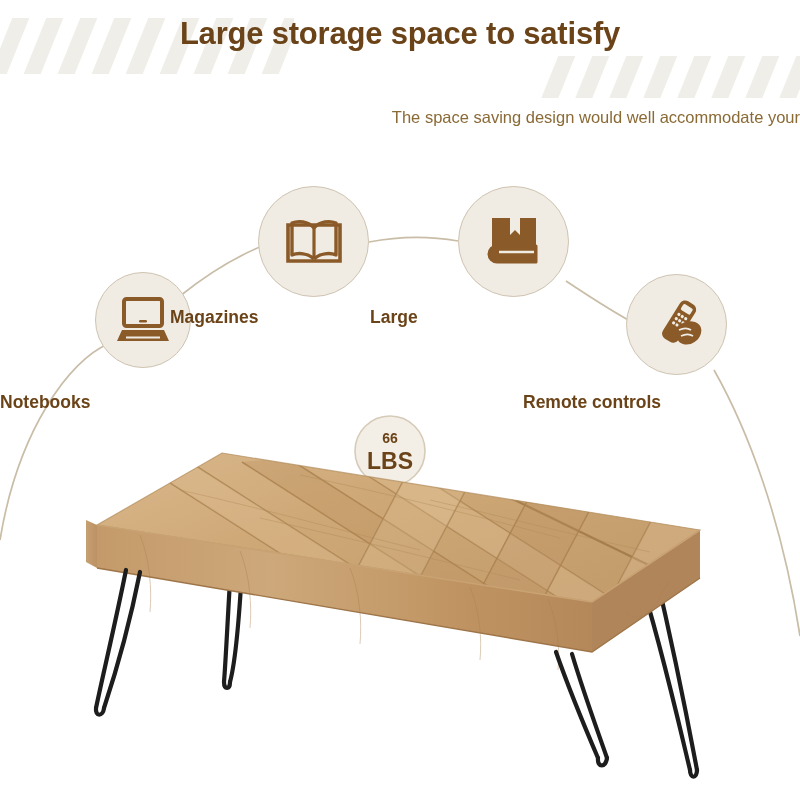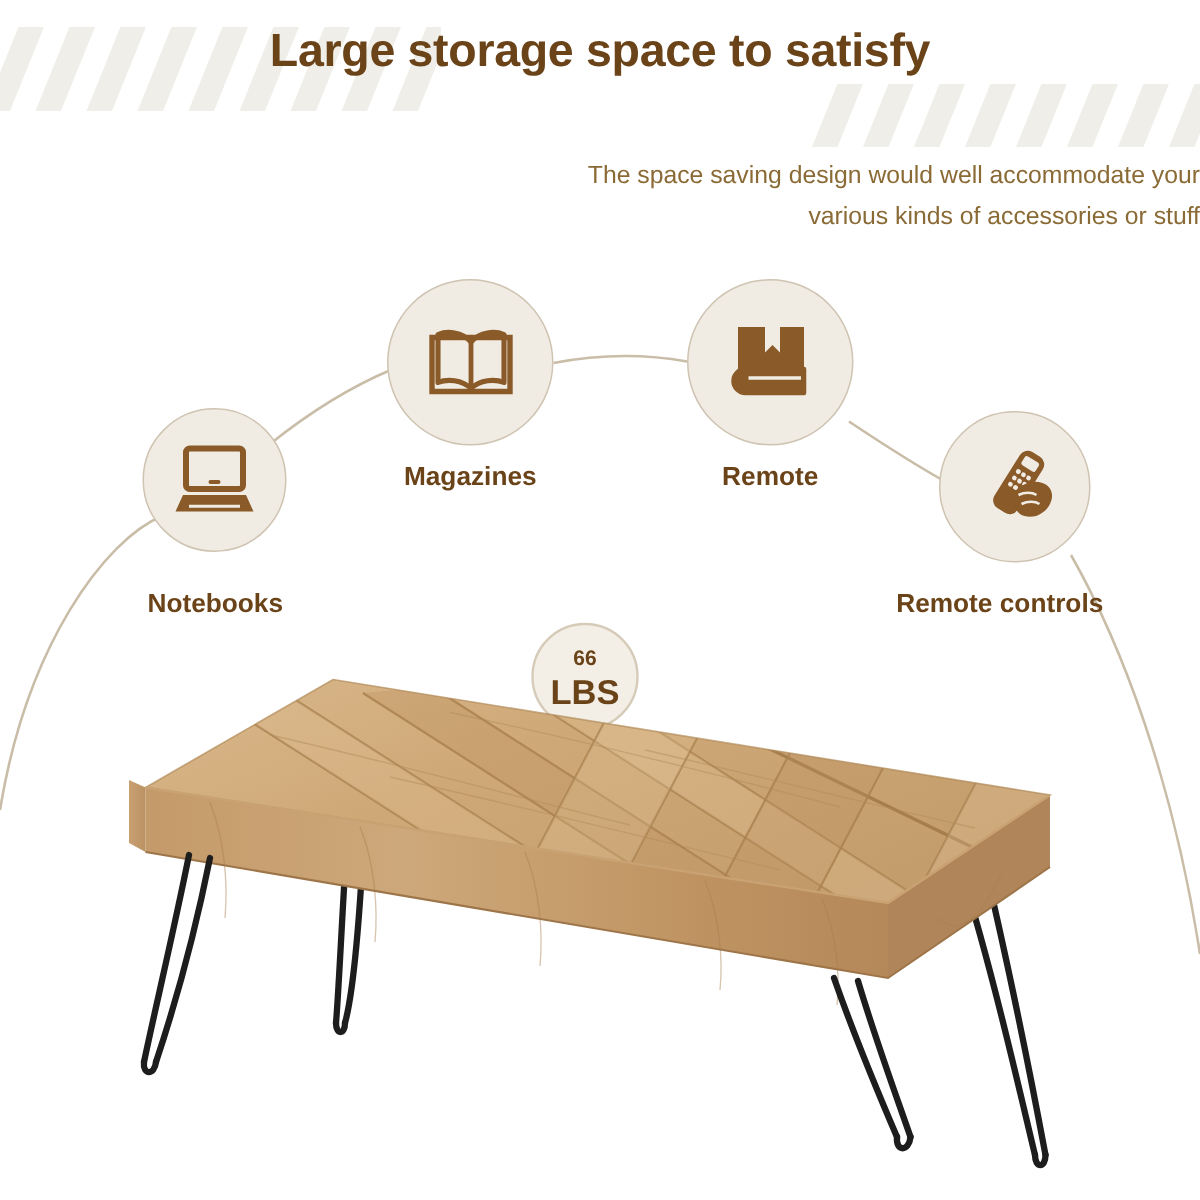--- a/index.html
+++ b/index.html
@@ -37,21 +37,21 @@
   
   .node{position:absolute;}
   .bubble{
     position:absolute;border-radius:50%;
     background:#f0ece4;border:1.5px solid #cfc3b1;
     box-sizing:border-box;
     display:flex;align-items:center;justify-content:center;
   }
   .bubble svg{display:block;}
   .node-label{
-    position:absolute;white-space:nowrap;text-align:center;
+    position:absolute;white-space:nowrap;text-align:left;
     font-size:17.5px;font-weight:bold;color:#6b4318;
   }
 
   #node-notebooks .bubble{left:95px;top:272px;width:96px;height:96px;}
   #node-notebooks .node-label{left:0;top:392px;width:287px;}
 
   #node-magazines .bubble{left:258px;top:186px;width:111px;height:111px;}
   #node-magazines .node-label{left:170px;top:307px;width:287px;}
 
   #node-books .bubble{left:458px;top:186px;width:111px;height:111px;}
@@ -99,21 +99,20 @@
     <i style="left:194px"></i>
       <i style="left:228px"></i>
       <i style="left:262px"></i>
   </div>
 
   <div class="headline">
     <span>Large storage space to satisfy</span>
   </div>
   <div class="subhead">
     <span>The space saving design would well accommodate your</span>
-    <span>various kinds of accessories or stuff</span>
   </div>
 
   <svg id="arcs" viewBox="0 0 800 800">
     <g fill="none" stroke="#c9bda8" stroke-width="1.7">
       <path d="M 0,540 C 18,430 70,360 108,344"></path>
       <path d="M 180,296 C 210,272 238,256 262,246"></path>
       <path d="M 369,242 C 400,236 430,236 458,241"></path>
       <path d="M 566,281 C 596,301 614,312 630,321"></path>
       <path d="M 714,370 C 748,430 782,520 800,636"></path>
     </g>
@@ -145,21 +144,21 @@
 
   <div class="node" id="node-books">
     <div class="bubble">
       <svg width="56" height="54" viewBox="0 0 56 54">
         <path d="M 6,3 H 50 V 31 H 6 Z" fill="#8a5a28"></path>
         <path d="M 24,3 H 34 V 20 L 29,15 L 24,20 Z" fill="#f0ece4"></path>
         <path d="M 11,31 H 50 V 47 H 11 A 8,8 0 0 1 11,31 Z" fill="#8a5a28" stroke="#8a5a28" stroke-width="3" stroke-linejoin="round"></path>
         <path d="M 13,37 H 48" stroke="#f0ece4" stroke-width="2.4"></path>
       </svg>
     </div>
-    <div class="node-label">Remote</div>
+    <div class="node-label">Large</div>
   </div>
 
   <div class="node" id="node-remote">
     <div class="bubble">
       <svg width="58" height="56" viewBox="0 0 58 56">
         <g transform="rotate(32 29 28)">
           <rect x="20" y="2" width="18" height="44" rx="6" fill="#8a5a28"></rect>
           <rect x="23.5" y="6" width="11" height="7" rx="1.6" fill="#f0ece4"></rect>
           <g fill="#f0ece4">
             <circle cx="25" cy="18" r="1.6"></circle>

